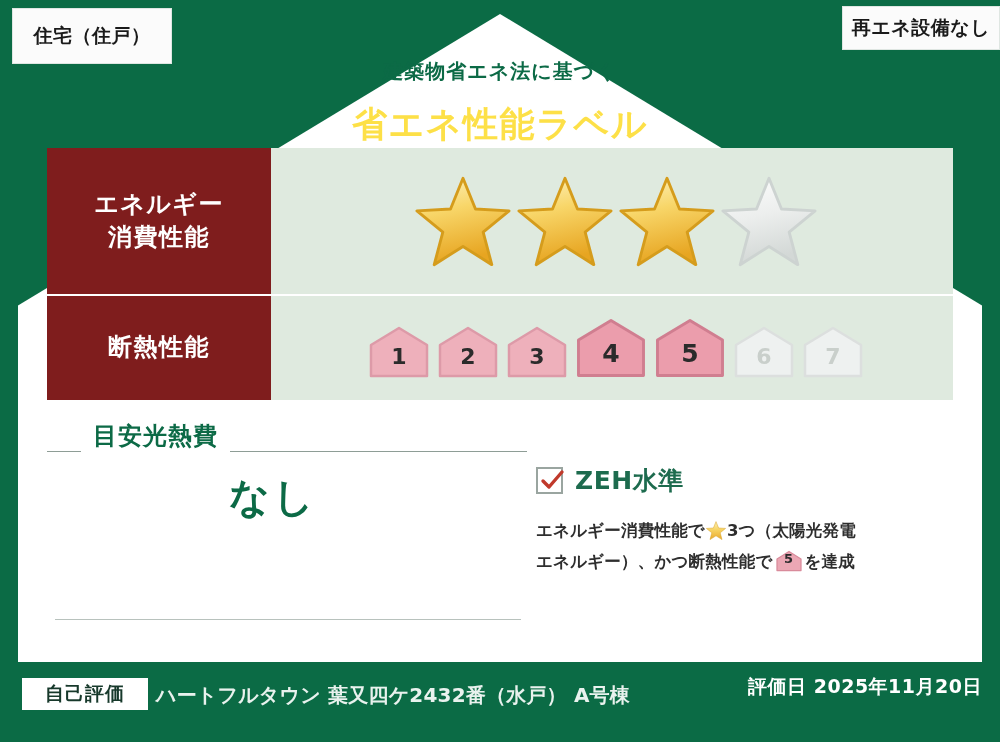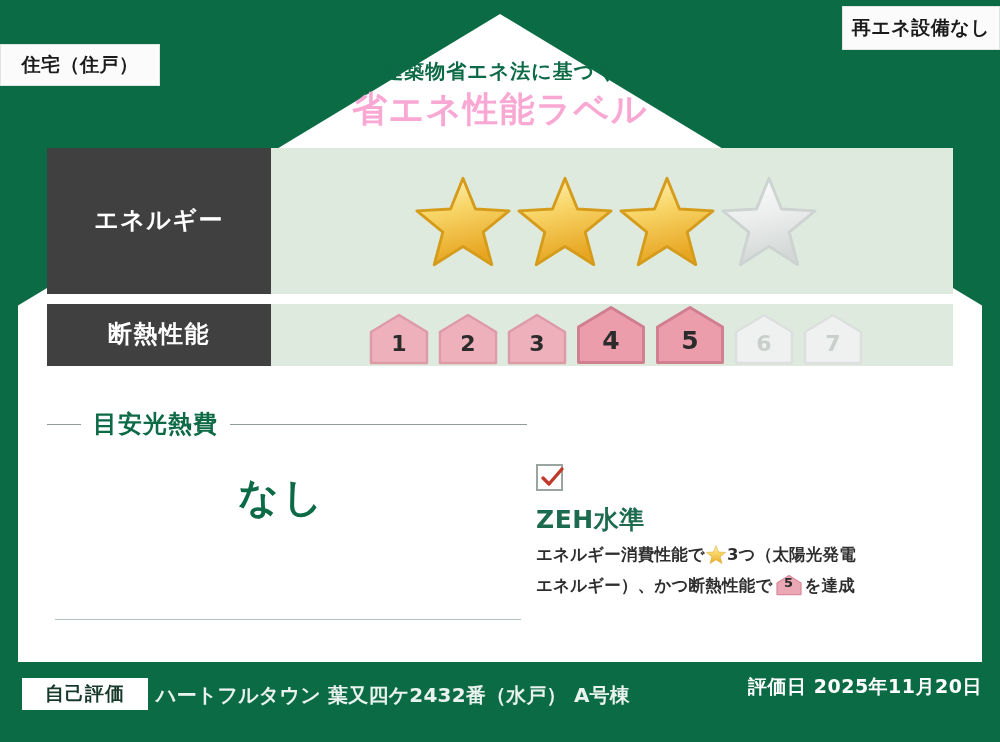--- a/index.html
+++ b/index.html
@@ -44,21 +44,21 @@
     color: #1a1a1a;
     font-weight: 700;
     font-size: 19px;
     letter-spacing: 0.5px;
     display: flex;
     align-items: center;
     justify-content: center;
     white-space: nowrap;
     border: 1px solid #dfe6e2;
   }
-  .tag-left  { left: 0;   top: 8px;  width: 160px; height: 42px; margin-top: 36px; }
+  .tag-left  { left: 12px;   top: 8px;  width: 160px; height: 56px; }
   .tag-right { right: 0;  top: 6px;  width: 158px; height: 44px; }
 
   
   .title-block {
     position: absolute;
     left: 0;
     top: 58px;
     width: 1000px;
     text-align: center;
     z-index: 5;
@@ -66,41 +66,41 @@
   .title-sub {
     font-size: 20px;
     font-weight: 700;
     color: #0c6a46;
     letter-spacing: 1px;
     line-height: 1.35;
   }
   .title-main {
     font-size: 35px;
     font-weight: 700;
-    color: #f9a8d4;
+    color: #fde047;
     letter-spacing: 1.5px;
     line-height: 1.25;
-    margin-top: 3px;
+    margin-top: 18px;
   }
 
   
   .perf-row {
     position: absolute;
     left: 47px;
     width: 906px;
     display: flex;
     background: #dfeadf;
     z-index: 5;
   }
   .perf-row.row-energy { top: 148px; height: 146px; }
-  .perf-row.row-insul  { top: 304px; height: 62px; }
+  .perf-row.row-insul  { top: 296px; height: 104px; }
 
   .perf-label {
     width: 224px;
-    background: #404040;
+    background: #7f1d1d;
     color: #ffffff;
     font-size: 24px;
     font-weight: 700;
     letter-spacing: 1.5px;
     line-height: 1.38;
     display: flex;
     flex-direction: column;
     align-items: center;
     justify-content: center;
     text-align: center;
@@ -139,40 +139,40 @@
     line-height: 1;
     padding-bottom: 11px;
   }
   .badge.big span { font-size: 25px; padding-bottom: 13px; }
   .badge.off span { color: #c9cfcb; }
 
   
   .cost-head {
     position: absolute;
     left: 47px;
-    top: 408px;
+    top: 420px;
     width: 480px;
     display: flex;
-    align-items: center;
+    align-items: flex-end;
     gap: 12px;
     z-index: 5;
   }
   .cost-head .rule { flex: 1; height: 1px; background: #8e9d96; }
   .cost-head .rule-short { flex: 0 0 34px; }
   .cost-head .cost-title {
     font-size: 24px;
     font-weight: 700;
     color: #0c6a46;
     letter-spacing: 1px;
     white-space: nowrap;
   }
 
   .cost-value {
     position: absolute;
-    left: 42px;
+    left: 33px;
     top: 470px;
     width: 480px;
     text-align: center;
     font-size: 40px;
     font-weight: 700;
     color: #0c6a46;
     letter-spacing: 3px;
     z-index: 5;
   }
 
@@ -189,41 +189,40 @@
   
   .zeh-block {
     position: absolute;
     left: 536px;
     top: 464px;
     width: 420px;
     z-index: 5;
   }
   .zeh-head {
     display: flex;
-    align-items: flex-start;
+    align-items: center;
     gap: 12px;
-    flex-direction: column;
   }
   .checkbox {
     width: 27px;
     height: 27px;
     border: 2px solid #9aa5a0;
     background: #ffffff;
     position: relative;
     flex: 0 0 27px;
   }
   .checkbox svg { position: absolute; left: -1px; top: -3px; }
   .zeh-title {
     font-size: 25px;
     font-weight: 700;
     color: #1d6b4e;
     letter-spacing: 0.5px;
   }
   .zeh-desc {
-    margin-top: 5px;
+    margin-top: 20px;
     font-size: 16.5px;
     font-weight: 700;
     color: #2e2e2e;
     line-height: 1.65;
     letter-spacing: 0.2px;
   }
   .inline-star { display: inline-block; vertical-align: -4px; margin: 0 1px; }
   .inline-badge {
     display: inline-block;
     vertical-align: -5px;
@@ -311,20 +310,21 @@
 <div class="tag tag-right">再エネ設備なし</div>
 
 <div class="title-block">
   <div class="title-sub">建築物省エネ法に基づく</div>
   <div class="title-main">省エネ性能ラベル</div>
 </div>
 
 <div class="perf-row row-energy">
   <div class="perf-label">
     <span>エネルギー</span>
+    <span>消費性能</span>
   </div>
   <div class="perf-body">
     <div class="stars" id="stars-container">
         <span class="star-wrap"><svg viewBox="0 0 100 95" width="96" height="92">
             <defs>
               <linearGradient id="sg0" x1="0" y1="0" x2="0.25" y2="1">
                 <stop offset="0%" stop-color="#fdf2c0"></stop>
                 <stop offset="42%" stop-color="#f8d669"></stop>
                 <stop offset="100%" stop-color="#e7a521"></stop>
               </linearGradient>

